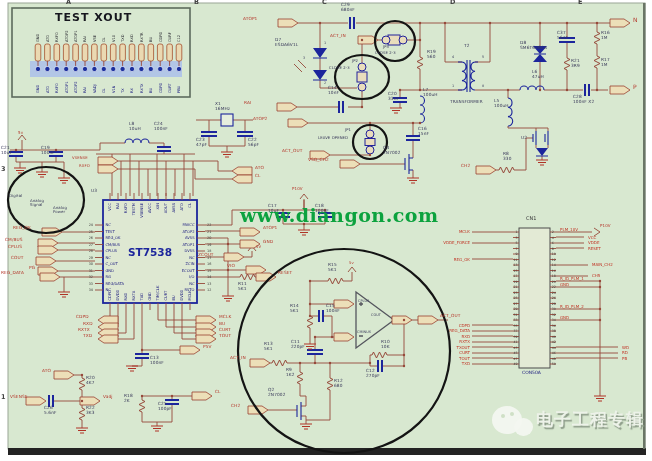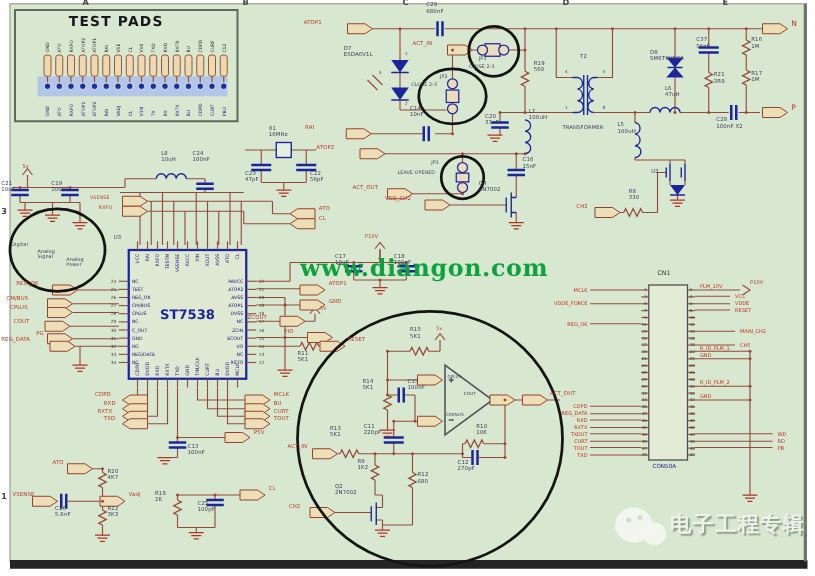--- a/index.html
+++ b/index.html
@@ -540,21 +540,21 @@
 
     <g>
       <ellipse class="an" cx="46" cy="200" rx="38" ry="33"></ellipse>
       <circle class="an" cx="395" cy="41" r="20"></circle>
       <ellipse class="an" cx="362" cy="77" rx="27" ry="22"></ellipse>
       <circle class="an" cx="370" cy="142" r="17"></circle>
       <ellipse class="an" cx="344" cy="351" rx="106" ry="102"></ellipse>
     </g>
   </svg>
 
-  <div id="tp-title">TEST PADS</div>
+  <div id="tp-title">TEST XOUT</div>
   <div id="ic-name">ST7538</div>
   <div id="labels">
       <div class="lb p" style="left: 243px; top: 17px;">ATOP1</div>
       <div class="lb p" style="left: 330px; top: 34px;">ACT_IN</div>
       <div class="lb p" style="left: 244px; top: 101px;">RAI</div>
       <div class="lb p" style="left: 253px; top: 117px;">ATOP2</div>
       <div class="lb p" style="left: 282px; top: 149px;">ACT_OUT</div>
       <div class="lb p" style="left: 308px; top: 158px;">VSQ_CH2</div>
       <div class="lb p" style="left: 461px; top: 164px;">CH2</div>
       <div class="lb p" style="left: 633px; top: 17px; font-size: 6px;">N</div>

